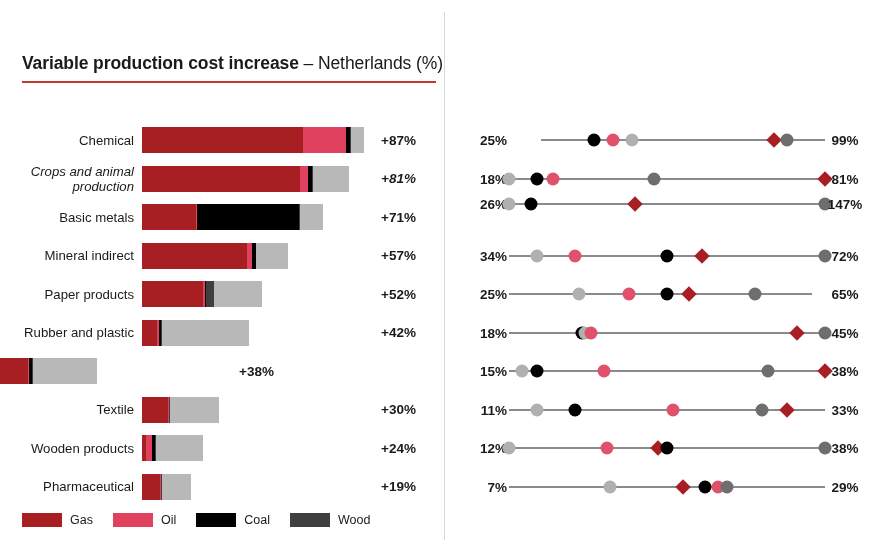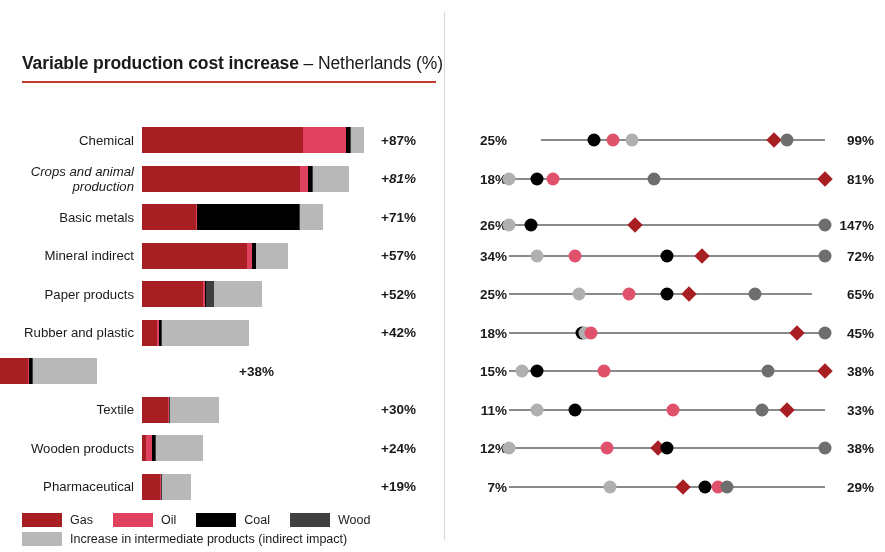--- a/index.html
+++ b/index.html
@@ -65,21 +65,21 @@
 
   .dotrows { position:absolute; left:0; top:0; width:441px; }
   .dot-row { position:absolute; left:0; width:441px; height:26px; }
   .dr-lowval {
     position:absolute; left:11px; width:52px; top:50%;
     transform:translateY(-50%); text-align:right;
     font-size:13.5px; font-weight:bold; color:#1a1a1a;
   }
   .dr-highval {
     position:absolute; left:372px; width:58px; top:50%;
-    transform:translateY(-50%); text-align:right;
+    transform:translateY(-50%); text-align:center;
     font-size:13.5px; font-weight:bold; color:#1a1a1a;
   }
   .dr-axis {
     position:absolute; left:65px; right:60px; top:50%;
     height:2px; background:#8a8a8a; transform:translateY(-50%);
   }
   .dr-plot { position:absolute; left:65px; right:60px; top:0; bottom:0; }
   .dot {
     position:absolute; top:50%; width:13px; height:13px;
     border-radius:50%; transform:translate(-50%,-50%);
@@ -223,26 +223,20 @@
             <span class="swatch" style="background:#e0415f"></span>
             <span class="lg-text">Oil</span>
           </div>
           <div class="lg-item">
             <span class="swatch" style="background:#000000"></span>
             <span class="lg-text">Coal</span>
           </div>
           <div class="lg-item">
             <span class="swatch" style="background:#3f3f3f"></span>
             <span class="lg-text">Wood</span>
-          </div>
-        </div>
-      <div class="legend-row" id="legend-left-row2">
-          <div class="lg-item">
-            <span class="swatch" style="background:#b8b8b8"></span>
-            <span class="lg-text">Increase in intermediate products (indirect impact)</span>
           </div>
         </div>
     </div>
   </section>
 
   <div class="divider"></div>
 
   <section class="panel panel-right">
 
     <div class="dotrows" id="dotrows">
@@ -263,21 +257,21 @@
           <div class="dr-plot">
             <div class="dr-axis" style="left: 0%; right: 0%;"></div>
             <div class="dot" style="left: 0%; background: rgb(176, 176, 176);"></div>
             <div class="dot" style="left: 9%; background: rgb(0, 0, 0);"></div>
             <div class="dot" style="left: 14%; background: rgb(224, 82, 107);"></div>
             <div class="dot" style="left: 46%; background: rgb(110, 110, 110);"></div>
             <div class="diamond" style="left: 100%; background: rgb(168, 31, 35);"></div>
           </div>
           <div class="dr-highval">81%</div>
         </div>
-        <div class="dot-row" style="top: 177px; text-decoration: underline;">
+        <div class="dot-row" style="top: 156px; text-decoration: underline;">
           <div class="dr-lowval">26%</div>
           <div class="dr-plot">
             <div class="dr-axis" style="left: 0%; right: 0%;"></div>
             <div class="dot" style="left: 0%; background: rgb(176, 176, 176);"></div>
             <div class="dot" style="left: 7%; background: rgb(0, 0, 0);"></div>
             <div class="diamond" style="left: 40%; background: rgb(168, 31, 35);"></div>
             <div class="dot" style="left: 100%; background: rgb(110, 110, 110);"></div>
           </div>
           <div class="dr-highval">147%</div>
         </div>

